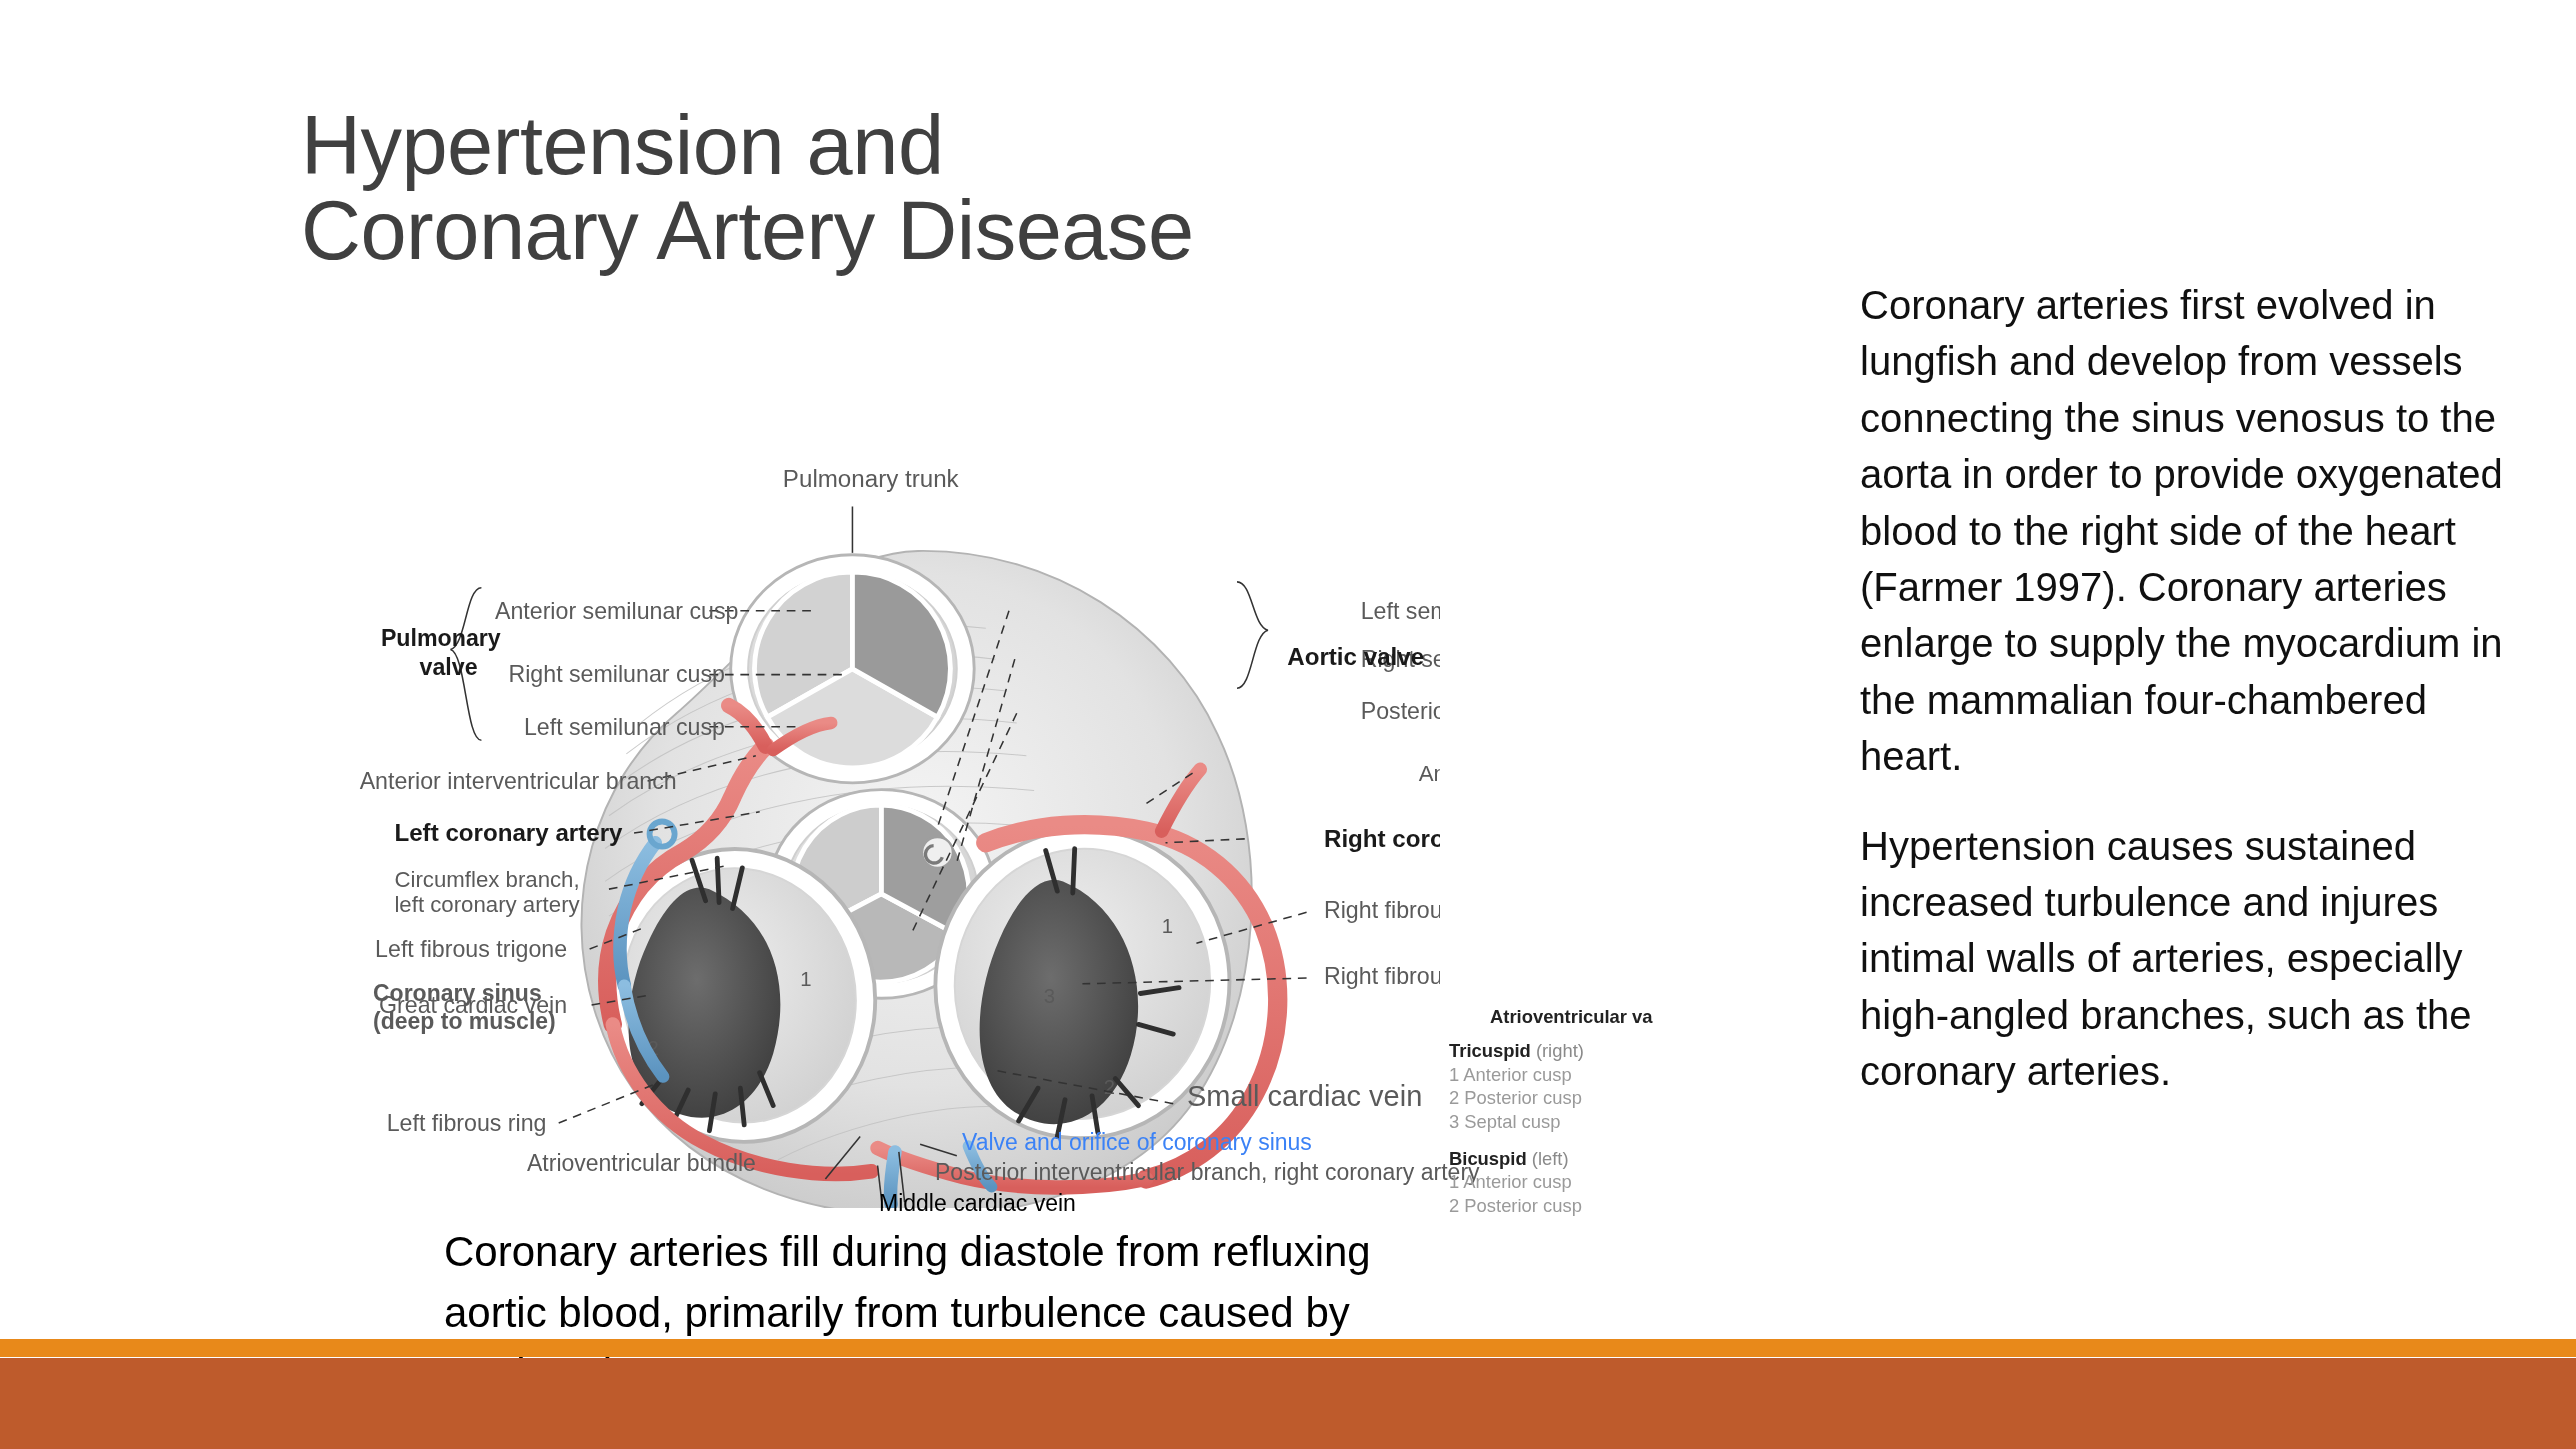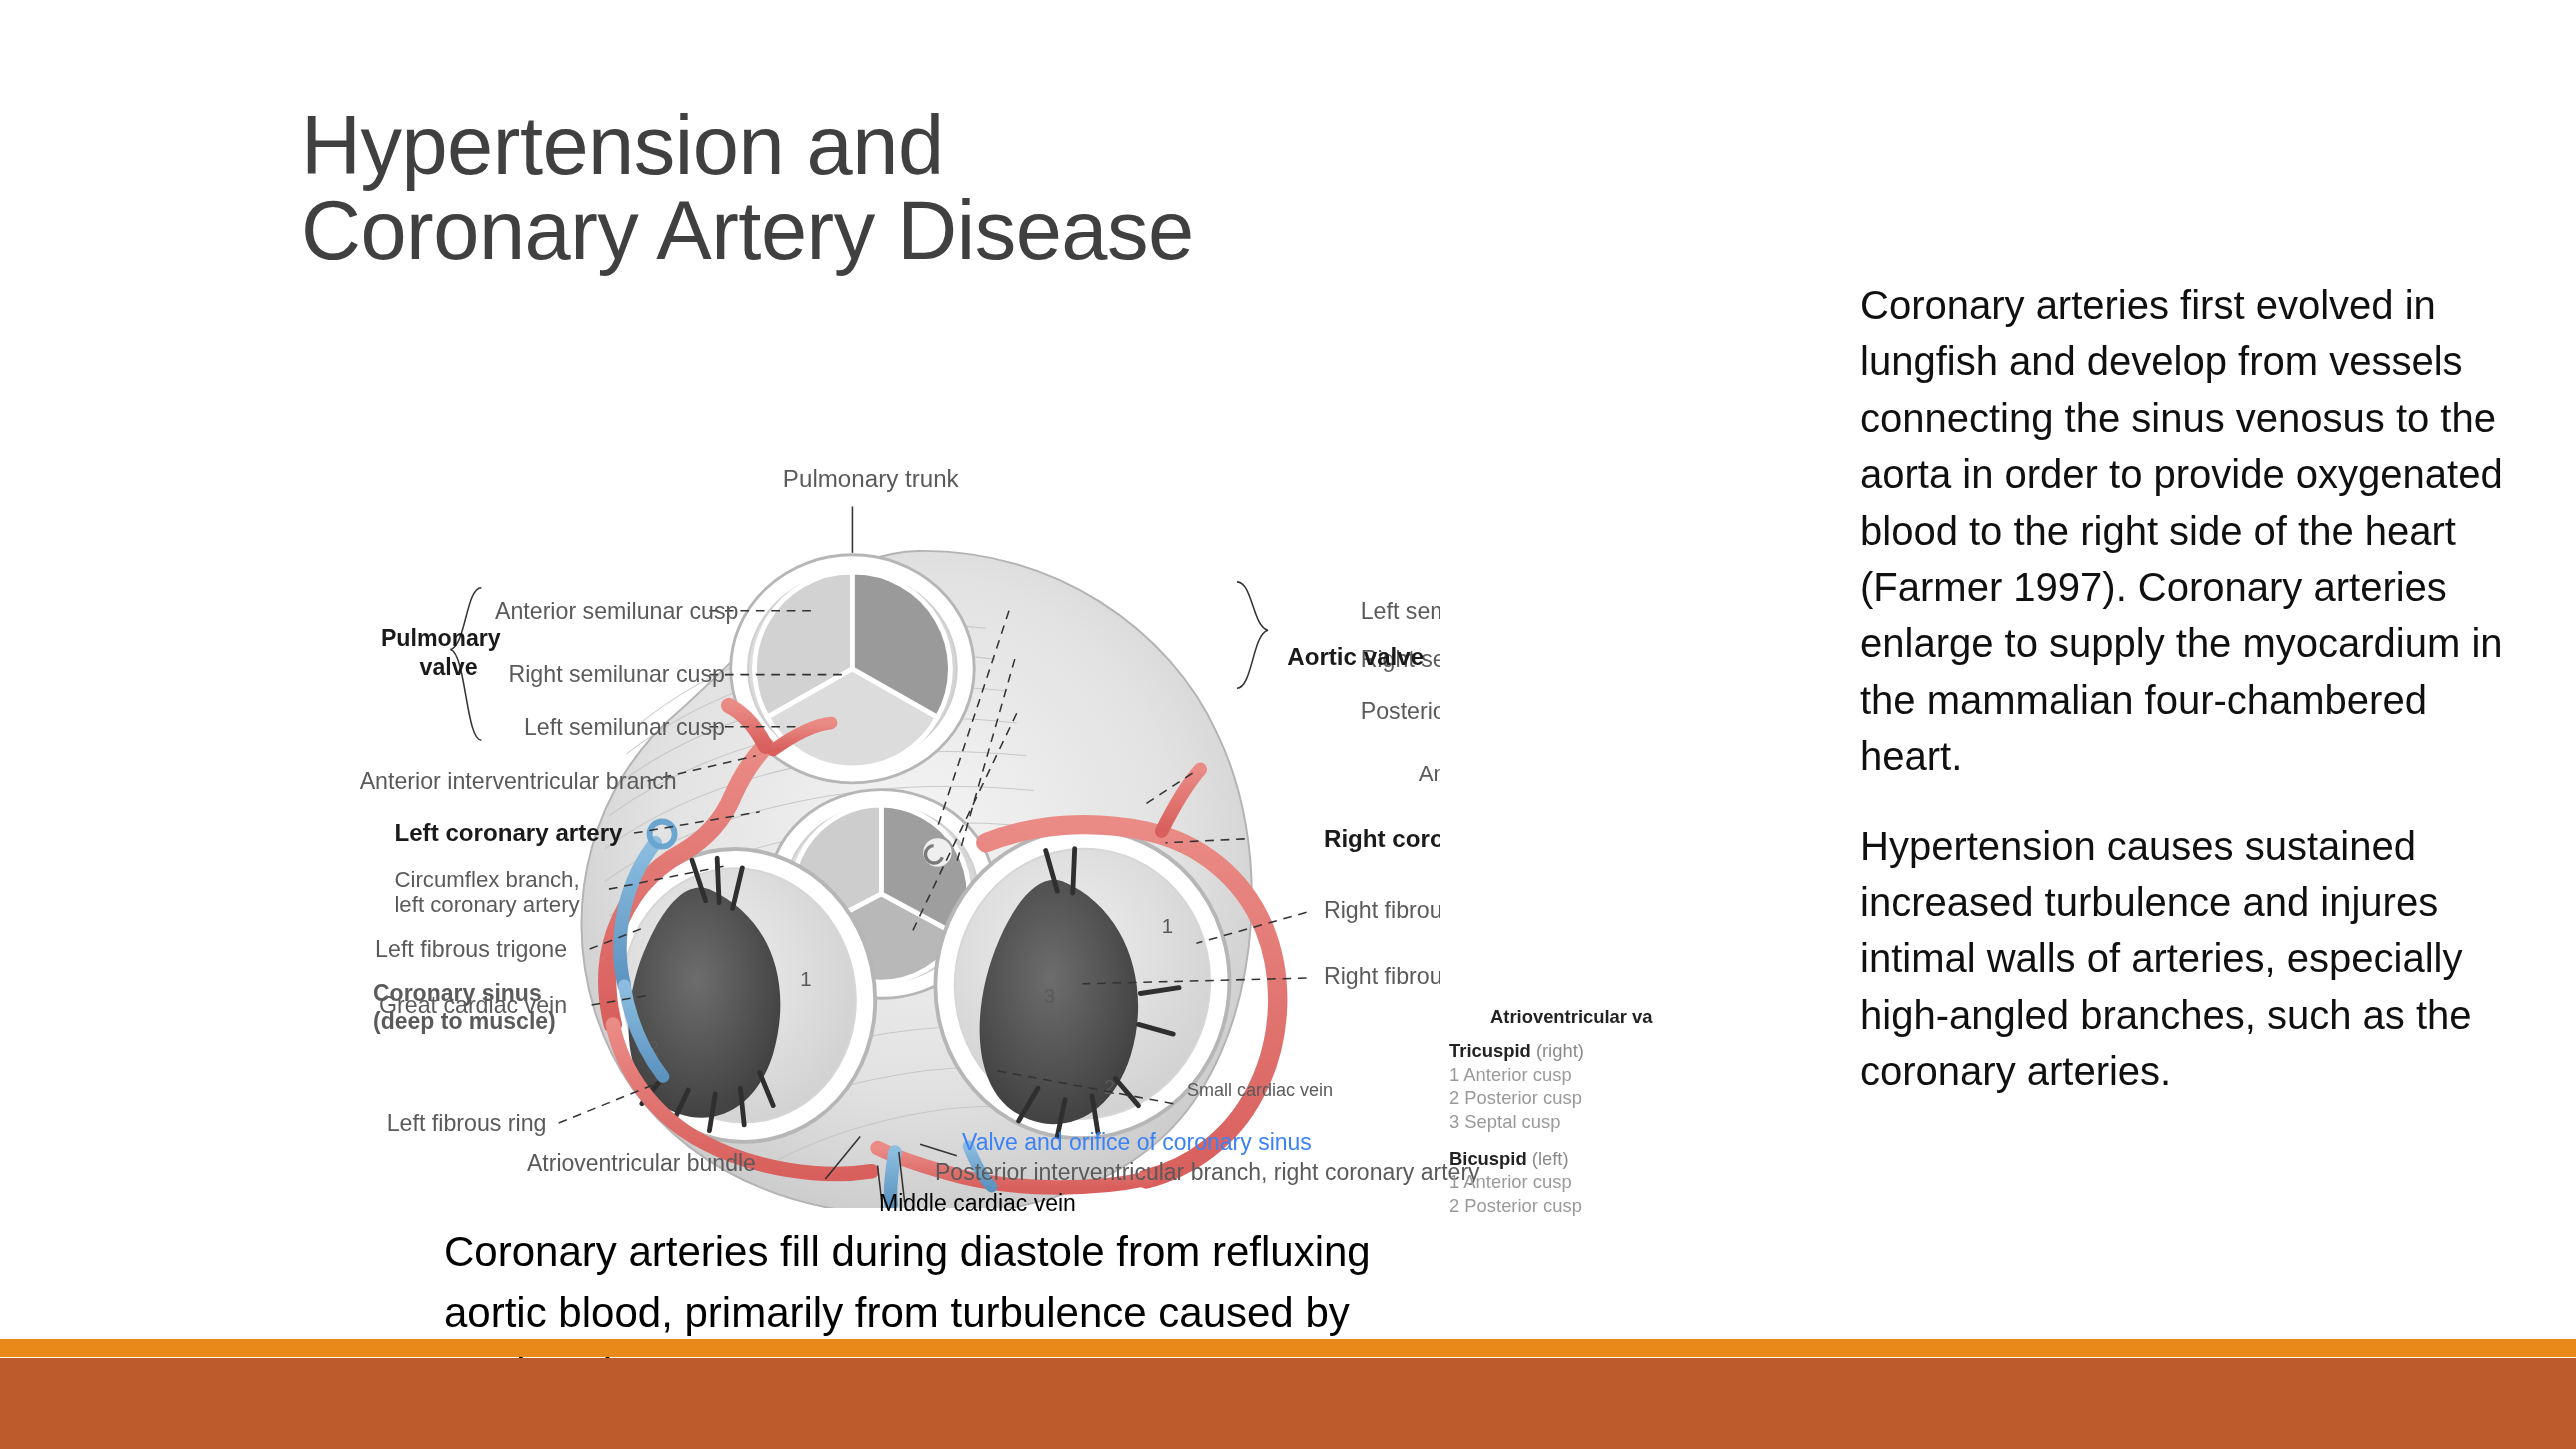--- a/index.html
+++ b/index.html
@@ -279,21 +279,21 @@
     </svg>
   </div>
 
   <div style="position:absolute;left:369px;top:1365px;"></div>
 
   <div style="position:absolute;left:373px;top:979px;font-size:23px;line-height:1.22;color:#5a5a5a;white-space:pre-line;font-weight:bold;">Coronary sinus
 (deep to muscle)</div>
 
   <div style="position:absolute;left:527px;top:1150px;font-size:23px;color:#5a5a5a;">Atrioventricular bundle</div>
 
-  <div style="position:absolute;left:1187px;top:1080px;font-size:18px;color:#5a5a5a;">Small cardiac vein</div>
+  <div style="position:absolute;left:1187px;top:1080px;font-size:29px;color:#5a5a5a;">Small cardiac vein</div>
 
   <div style="position:absolute;left:962px;top:1129px;font-size:23px;color:#3b82f6;">Valve and orifice of coronary sinus</div>
 
   <div style="position:absolute;left:935px;top:1159px;font-size:23px;color:#5a5a5a;">Posterior interventricular branch, right coronary artery</div>
 
   <div style="position:absolute;left:879px;top:1190px;font-size:23px;color:#000000;">Middle cardiac vein</div>
 
   <div class="legend">
     <div class="hdr">Atrioventricular va</div>
     <div class="blk">

